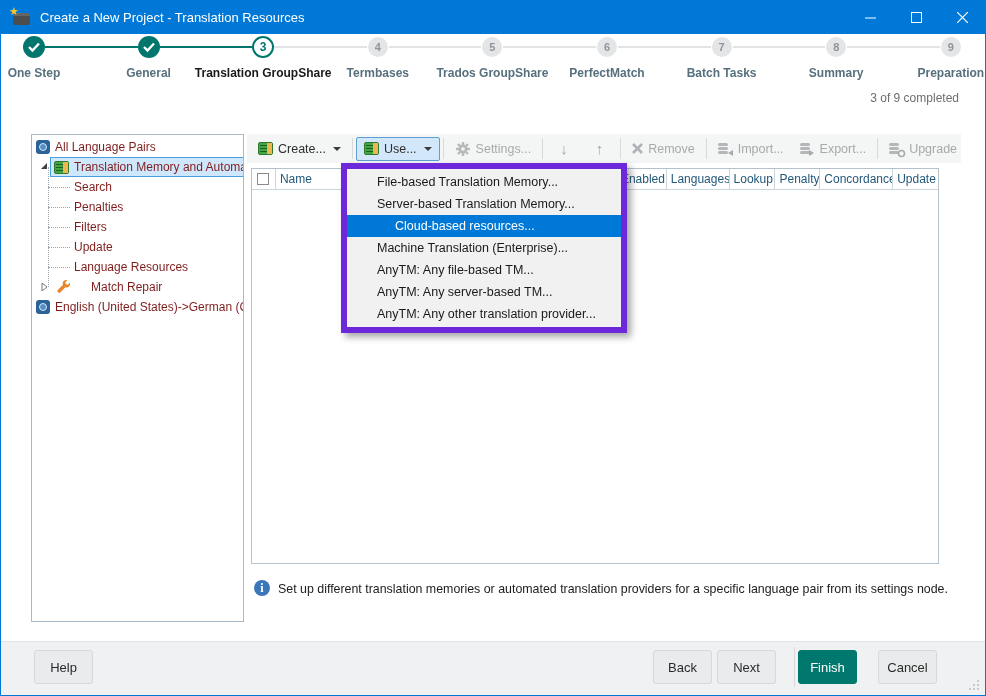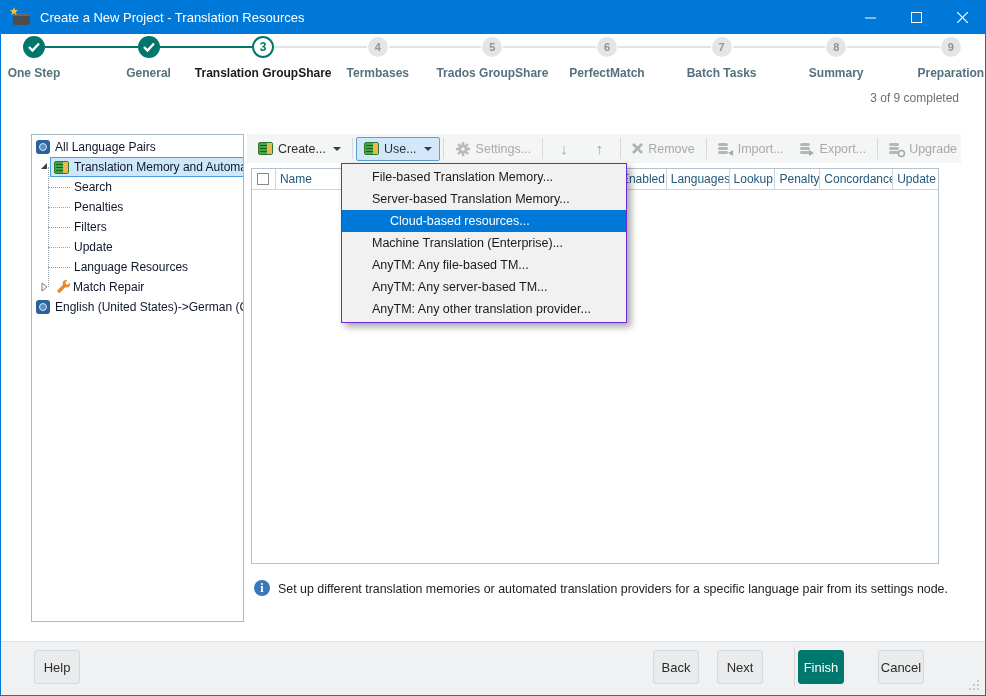--- a/index.html
+++ b/index.html
@@ -32,21 +32,21 @@
   .circle.current { width:22px; height:22px; background:#fff; border:2px solid #00766c;
                     color:#00766c; font-size:12px; font-weight:bold; }
   .circle.upcoming { width:20px; height:20px; background:#e4e5e7; color:#8e9499;
                      font-size:11px; font-weight:bold; }
   .step-label { margin-top:6px; font-size:12px; font-weight:bold; color:#57707d; white-space:nowrap; }
   .step-label.active { color:#1a1a1a; }
   .progress-text { position:absolute; top:90px; right:26px; font-size:12px; color:#6e6e6e; }
 
   
   .tree-panel { position:absolute; left:30px; top:133px; width:213px; height:488px;
-                border:1px solid #a9bac6; background:#fff; overflow:hidden; font-size:12px; color:#0f172a; }
+                border:1px solid #a9bac6; background:#fff; overflow:hidden; font-size:12px; color:#7f1d1d; }
   .tree-row { position:absolute; height:20px; display:flex; align-items:center; white-space:nowrap; }
   .globe-icon { width:14px; height:14px; border-radius:3px; background:#2b6399;
                 display:flex; align-items:center; justify-content:center; flex:0 0 auto; }
   .globe-icon .inner { width:8px; height:8px; border-radius:50%; background:#5591c8; border:1.5px solid #d6e8f6; }
   .tm-icon { position:relative; width:15px; height:13px; background:#45a545; border:1px solid #2d7a2d;
              border-radius:2px; flex:0 0 auto; }
   .tm-icon .strip { position:absolute; right:0; top:0; width:5px; height:100%; background:#edb84f; }
   .tm-icon .l1,.tm-icon .l2,.tm-icon .l3 { position:absolute; left:1px; width:7px; height:1px; background:#1e5e1e; }
   .tm-icon .l1{top:2px} .tm-icon .l2{top:5px} .tm-icon .l3{top:8px}
   .selected-row { position:absolute; left:18px; top:22px; height:20px; width:240px;
@@ -75,35 +75,35 @@
   .res-table { position:absolute; left:250px; top:167px; width:688px; height:396px;
                border:1px solid #b3c2cc; background:#fff; }
   .thead { display:flex; height:21px; }
   .th { border-right:1px solid #c9d6de; border-bottom:1px solid #c9d6de; font-size:12px;
         color:#24587a; display:flex; align-items:center; padding-left:4px; white-space:nowrap; overflow:hidden; }
   .th-check { width:24px; justify-content:center; padding-left:0; }
   .checkbox { width:12px; height:12px; border:1px solid #8a8a8a; background:#fff; }
 
   
   .menu { position:absolute; left:340px; top:162px; width:286px; background:#f1f1f1;
-          border:1px solid #6d28d9; box-shadow:4px 4px 7px rgba(0,0,0,0.35); z-index:20; padding:2px 0; }
+          border:6px solid #6d28d9; box-shadow:4px 4px 7px rgba(0,0,0,0.35); z-index:20; padding:2px 0; }
   .menu-item { height:22px; line-height:22px; padding-left:30px; font-size:12.5px; color:#1a1a1a;
                white-space:nowrap; overflow:hidden; }
   .menu-item.highlight { background:#0078d7; color:#fff;padding-left:48px; }
 
   
   .info-icon { position:absolute; left:253px; top:579px; width:16px; height:16px; border-radius:50%;
                background:#3a76b9; color:#fff; font-family:"Liberation Serif", serif; font-weight:bold;
                font-size:12px; display:flex; align-items:center; justify-content:center; }
   .info-text { position:absolute; left:277px; top:581px; width:690px; font-size:12.4px; color:#1c1c1c; }
 
   
   .footer { position:absolute; left:0; bottom:0; width:100%; height:54px; background:#f0f1f2;
             border-top:1px solid #e2e3e4; }
-  .btn { position:absolute; top:8px; width:46px; height:34px; background:#e9ebec; border:1px solid #d6d9db;
+  .btn { position:absolute; top:8px; width:59px; height:34px; background:#e9ebec; border:1px solid #d6d9db;
          border-radius:3px; font-size:13px; color:#2b2b2b; display:flex; align-items:center;
          justify-content:center; font-family:"Liberation Sans", sans-serif; }
   .btn.primary { background:#00786d; border-color:#00786d; color:#fff; }
   .footer-sep { position:absolute; top:5px; width:1px; height:40px; background:#d8d8d8; }
   .resize-grip { position:absolute; right:5px; bottom:4px; }
 </style>
 </head>
 <body>
 
 <div class="window">
@@ -253,21 +253,21 @@
         <span>Language Resources</span>
       </div>
 
     <svg class="expander" style="left:8px; top:147px;" width="9" height="10">
         <polygon points="2,1 7,5 2,9" fill="none" stroke="#7a7a7a" stroke-width="1"></polygon>
       </svg>
     <div class="tree-row" style="left:24px; top:142px;">
       <svg width="15" height="15" viewBox="0 0 16 16">
           <path d="M14.8 3.0a3.6 3.6 0 0 1-4.8 4.6L4.8 13a1.9 1.9 0 1 1-2.7-2.7l5.4-5.2A3.6 3.6 0 0 1 12.1 0.3l-2.1 2.1 0.5 2.2 2.2 0.5z" fill="#e8862b"></path>
         </svg>
-      <span style="margin-left:2px;">Match Repair</span>
+      <span style="margin-left:20px;">Match Repair</span>
     </div>
 
     <div class="tree-row" style="left:4px; top:162px;">
       <span class="globe-icon">
           <span class="inner"></span>
         </span>
       <span style="margin-left:5px; white-space:nowrap;">English (United States)-&gt;German (Ge</span>
     </div>
   </div>
 

